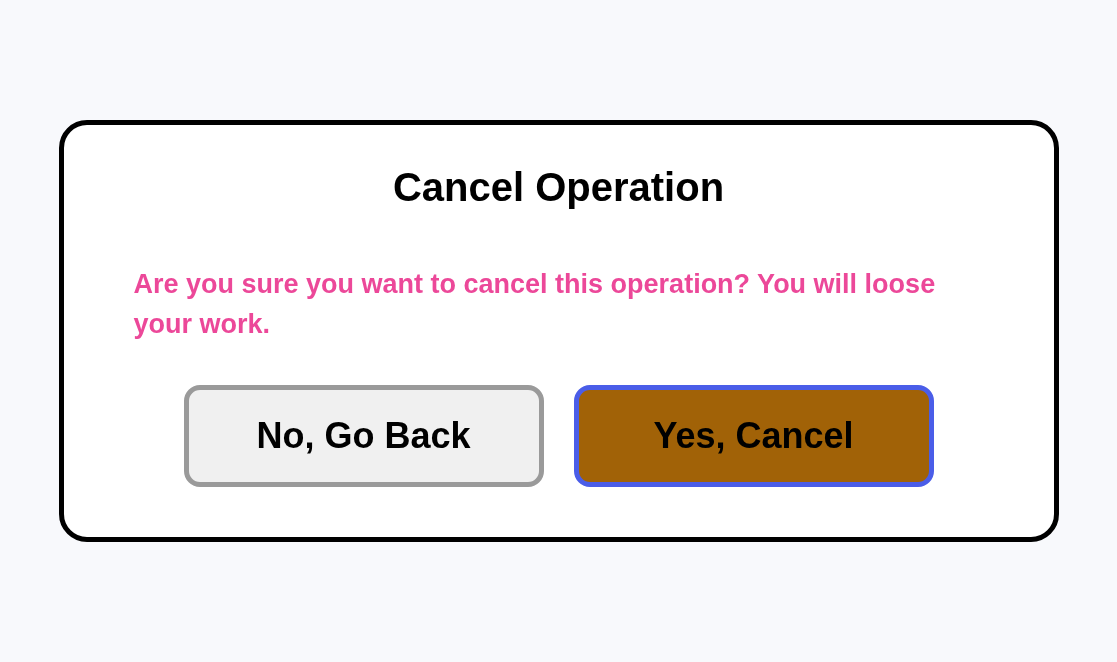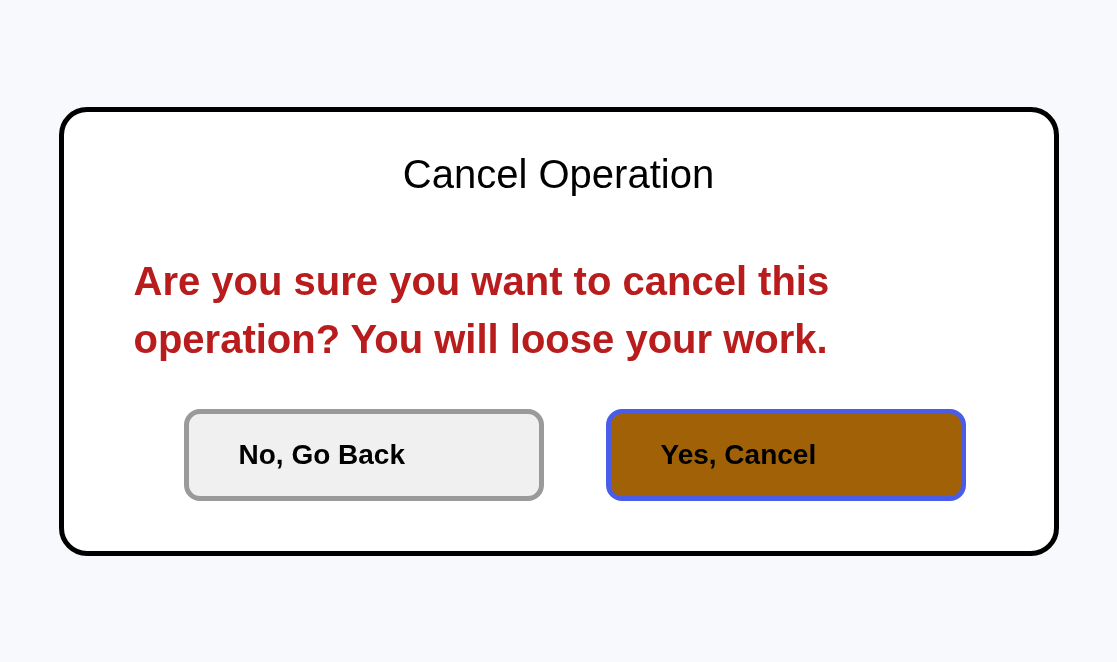--- a/index.html
+++ b/index.html
@@ -22,52 +22,51 @@
     .dialog {
       width: 1000px;
       background-color: #ffffff;
       border: 5px solid #000000;
       border-radius: 28px;
       padding: 40px 50px 50px 50px;
     }
     
     .dialog-title {
       font-size: 40px;
-      font-weight: normal;
+      font-weight: bold;
       color: #000000;
       text-align: center;
       margin-bottom: 55px;
     }
     
     .dialog-message {
-      font-size: 40px;
+      font-size: 27px;
       font-weight: bold;
-      color: #b91c1c;
+      color: #ec4899;
       line-height: 1.45;
       margin-bottom: 41px;
       padding: 0 20px;
     }
     
     .dialog-actions {
       display: flex;
       justify-content: center;
       gap: 30px;
     }
     
     .btn {
       font-family: "Comic Sans MS", "Comic Sans", cursive, sans-serif;
-      font-size: 28px;
+      font-size: 36px;
       font-weight: bold;
       color: #000000;
       padding: 25px 50px;
       border-radius: 16px;
       cursor: pointer;
       min-width: 360px;
-      text-align: left;
-      margin-left: 32px;
+      text-align: center;
     }
     
     .btn-secondary {
       background-color: #f0f0f0;
       border: 5px solid #9a9a9a;
     }
     
     .btn-primary {
       background-color: #a16207;
       border: 5px solid #4a5de8;

